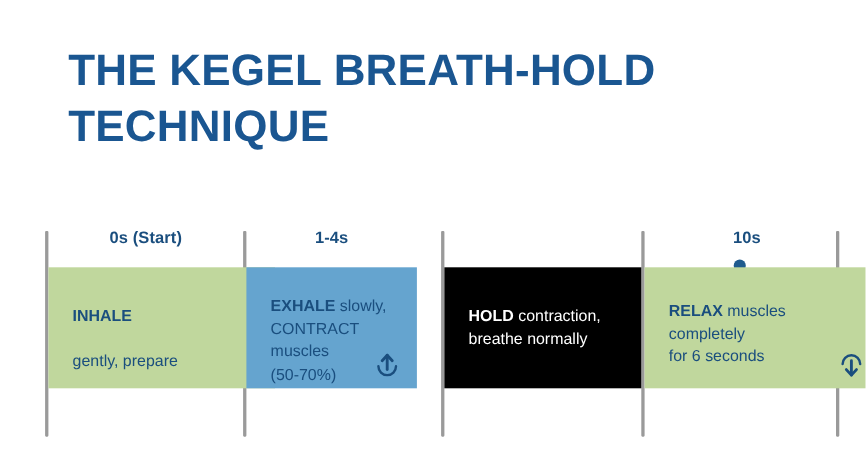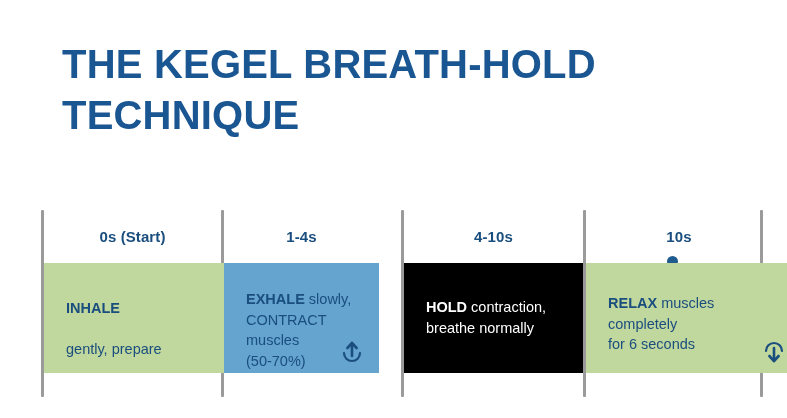--- a/index.html
+++ b/index.html
@@ -48,21 +48,21 @@
     position: absolute;
     top: 210px;
     width: 3px;
     height: 187px;
     background: #9A9A9A;
     border-radius: 1px;
   }
 
   .segment {
     position: absolute;
-    top: 218px;
+    top: 198px;
     height: 187px;
   }
 
   .seg-label {
     position: absolute;
     top: 10px;
     left: 0;
     width: 100%;
     text-align: center;
     font-size: 15px;
@@ -155,21 +155,20 @@
           <svg viewBox="0 0 26 26" width="26" height="26" aria-hidden="true">
             <path d="M13 4 L13 17" stroke="#1A4E7E" stroke-width="2.6" stroke-linecap="round" fill="none"></path>
             <path d="M8.4 9 L13 4 L17.6 9" stroke="#1A4E7E" stroke-width="2.6" stroke-linecap="round" stroke-linejoin="round" fill="none"></path>
             <path d="M5 14 A8 8 0 0 0 21 14" stroke="#1A4E7E" stroke-width="2.2" stroke-linecap="round" fill="none"></path>
           </svg>
         </span>
       </div>
     </div>
 
     <div class="segment" style="left:404px; width:179px;">
-      <div class="seg-label">4-10s</div>
       <div class="band blue-dark">
         <div class="band-text on-dark txt-2line"><strong>HOLD</strong><span> contraction,
 breathe normally</span></div>
       </div>
     </div>
 
     <div class="segment" style="left:586px; width:186px;">
       <div class="seg-label">10s</div>
       <div class="marker-dot" style="left:81px; top:38px;"></div>
       <div class="band green">

